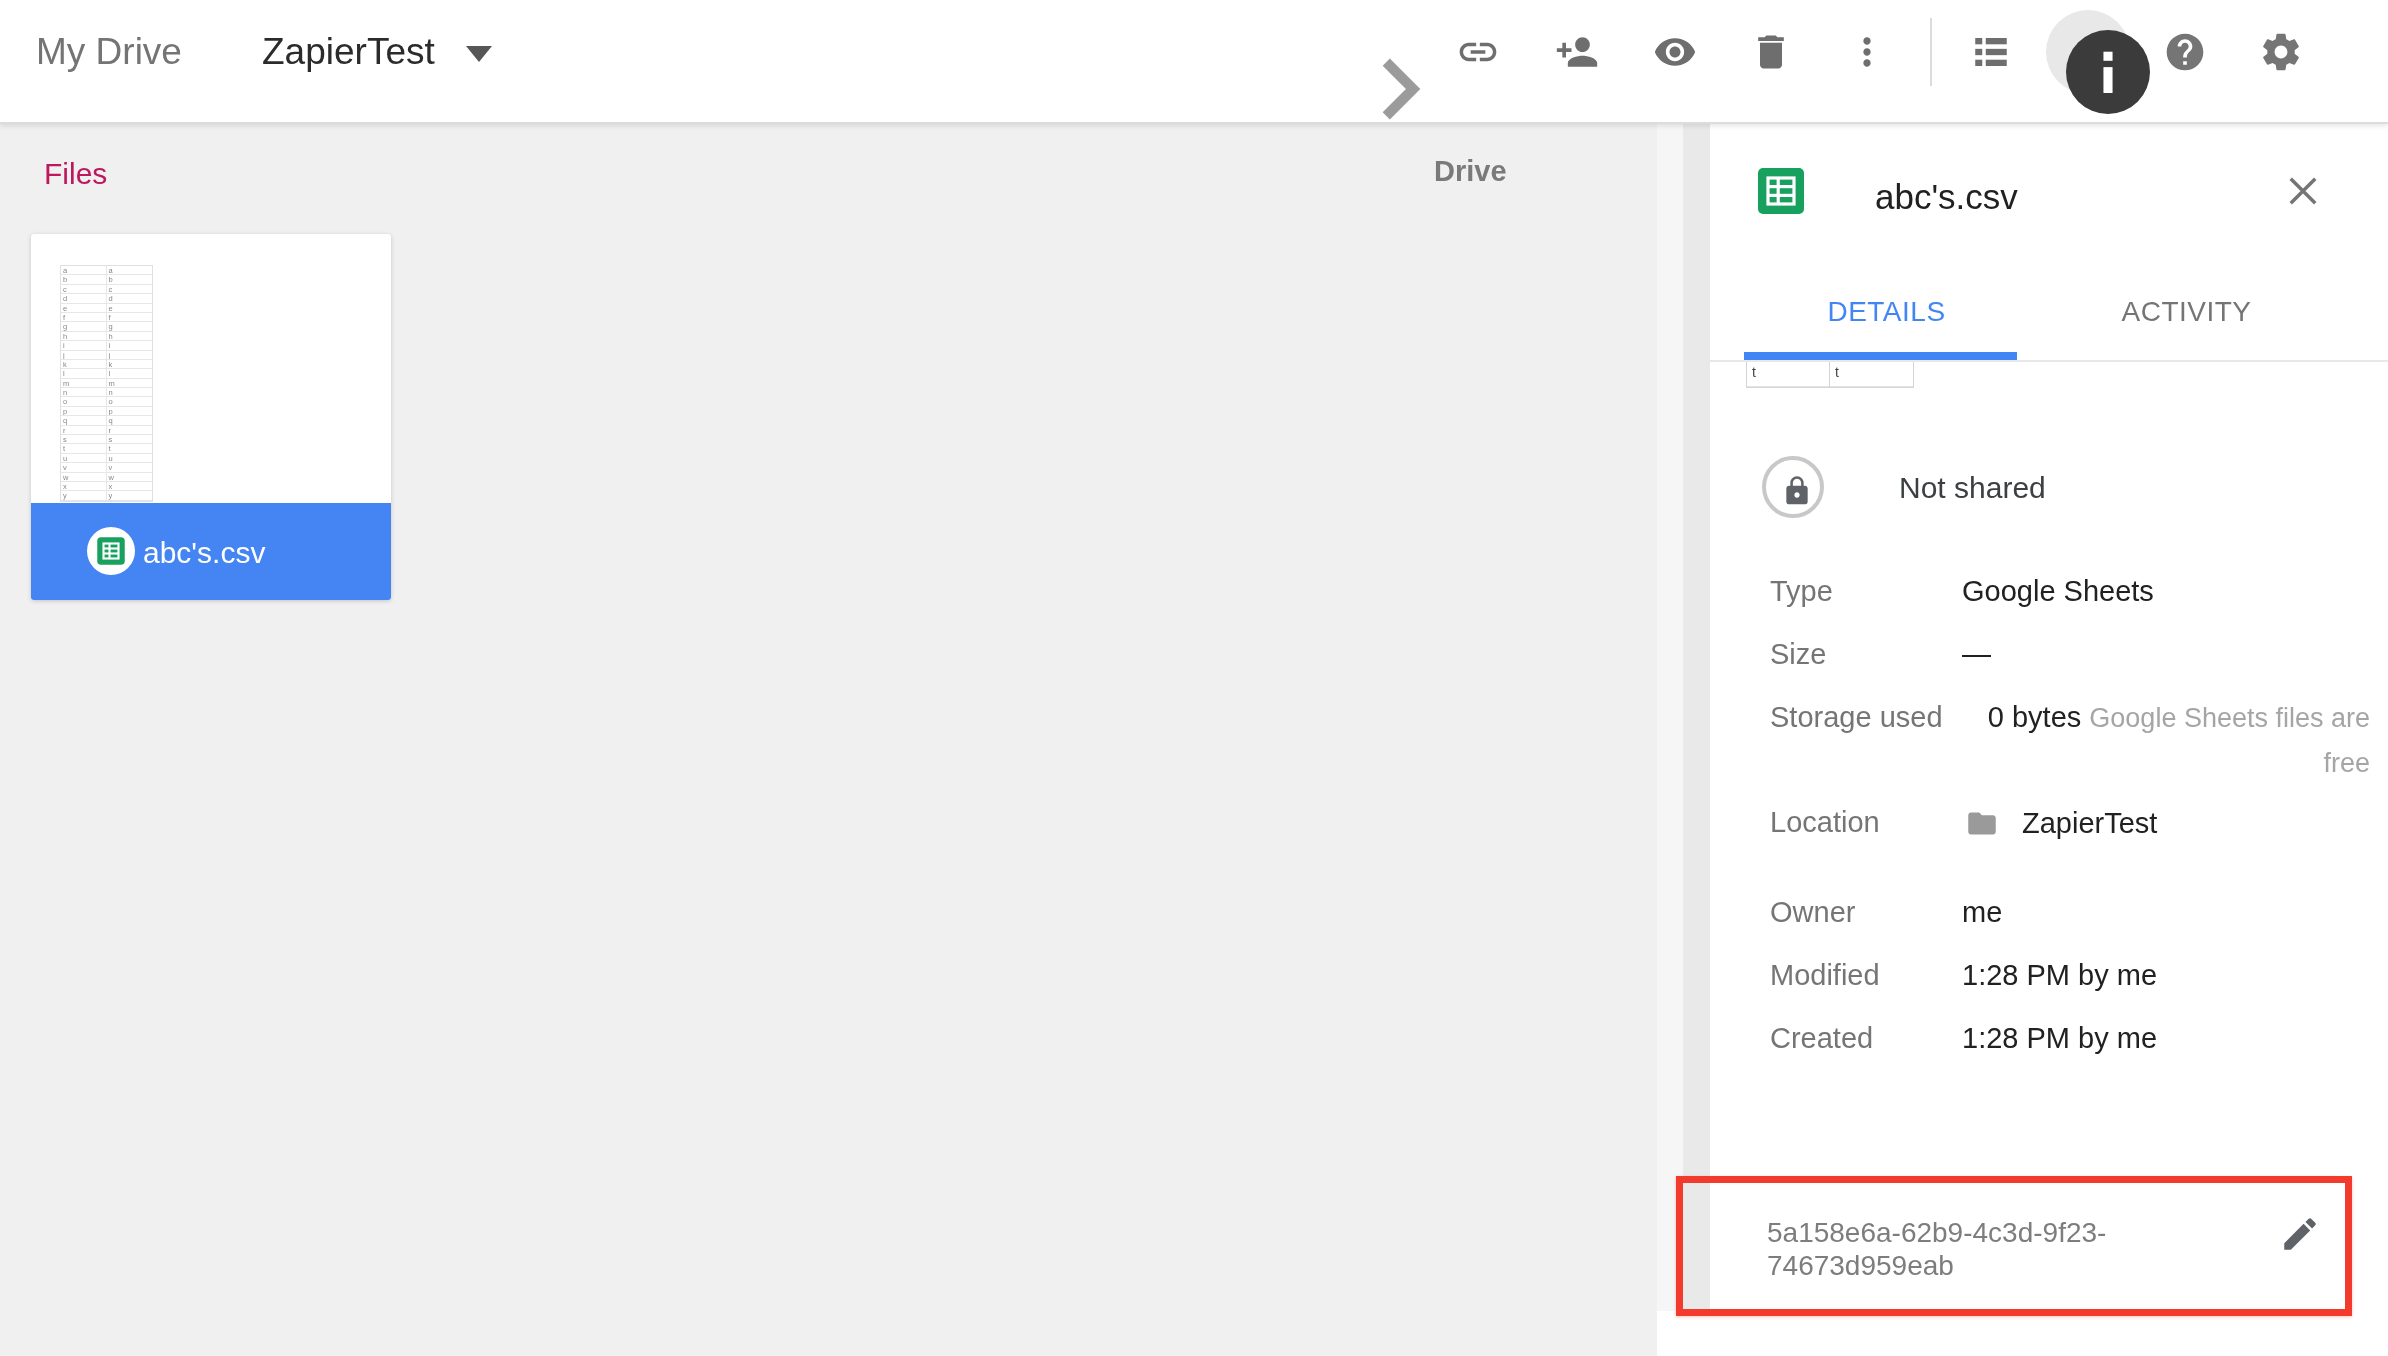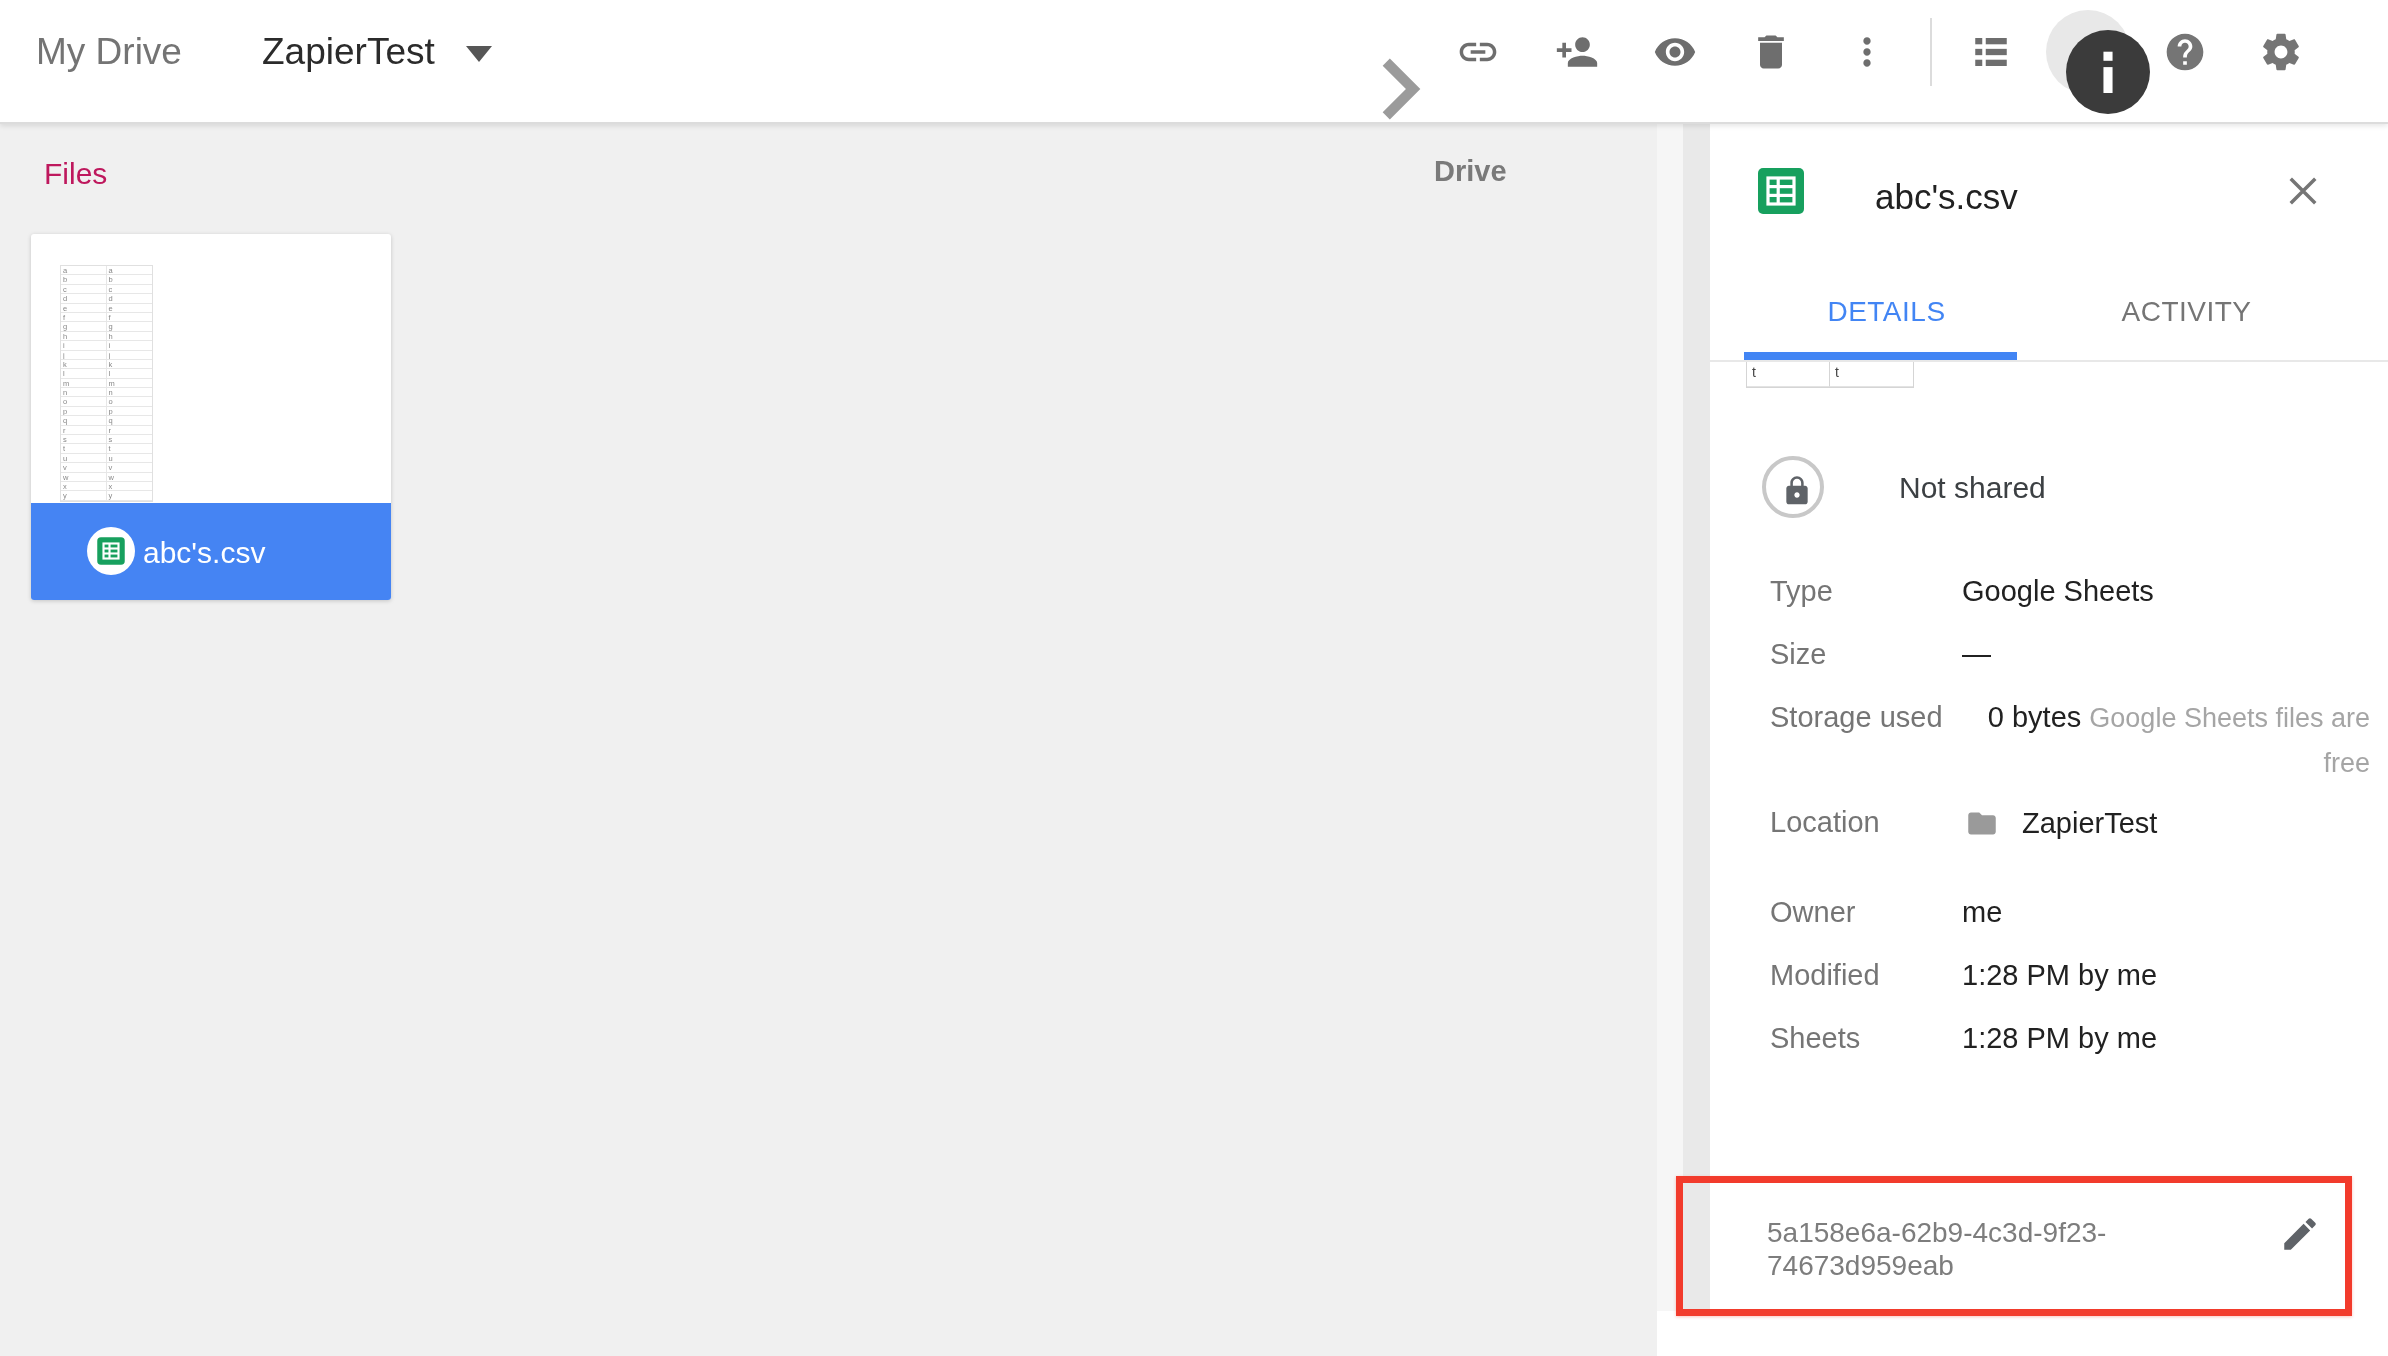--- a/index.html
+++ b/index.html
@@ -374,21 +374,21 @@
     </div>
     <div class="detail-row row-plain">
       <span class="detail-label">Owner</span>
       <div class="detail-value"><span>me</span></div>
     </div>
     <div class="detail-row row-plain">
       <span class="detail-label">Modified</span>
       <div class="detail-value"><span>1:28 PM by me</span></div>
     </div>
     <div class="detail-row row-plain">
-      <span class="detail-label">Sheets</span>
+      <span class="detail-label">Created</span>
       <div class="detail-value"><span>1:28 PM by me</span></div>
     </div>
   </div>
 
 <div class="abs annotation-box"></div>
 <div class="abs desc-text">
   <div>5a158e6a-62b9-4c3d-9f23-</div>
   <div>74673d959eab</div>
 </div>
 <span class="abs pencil-btn">

